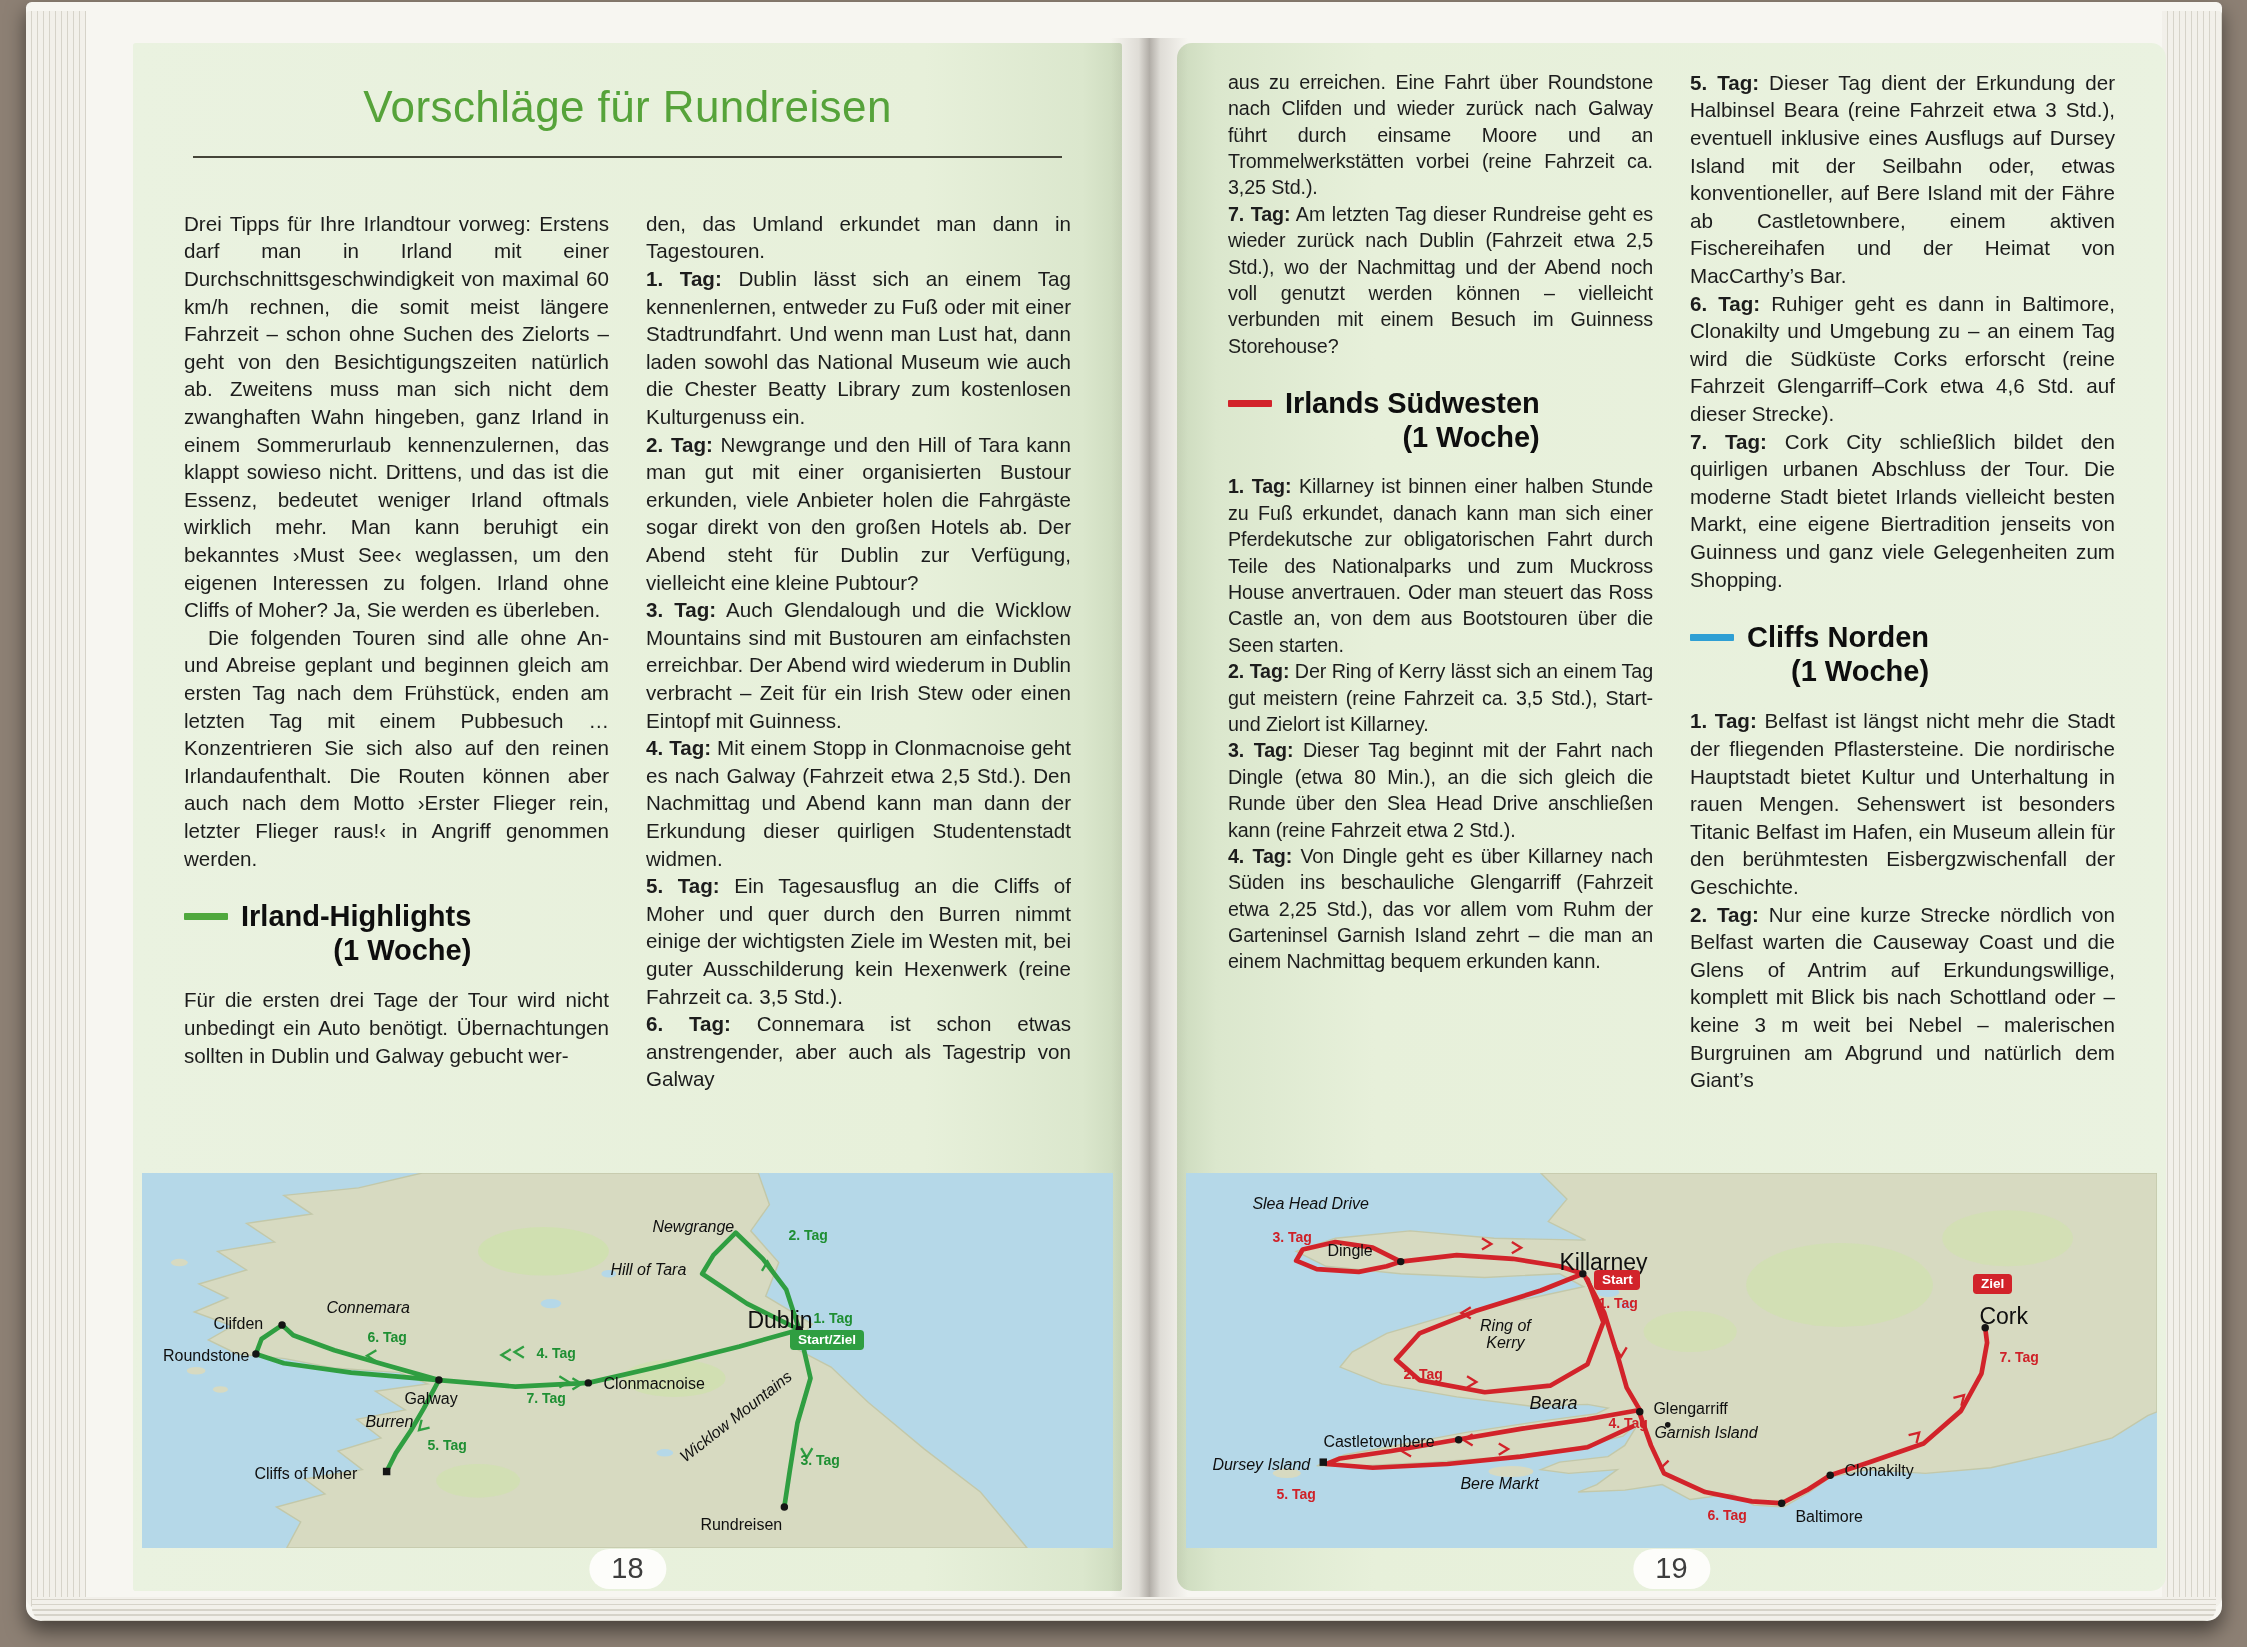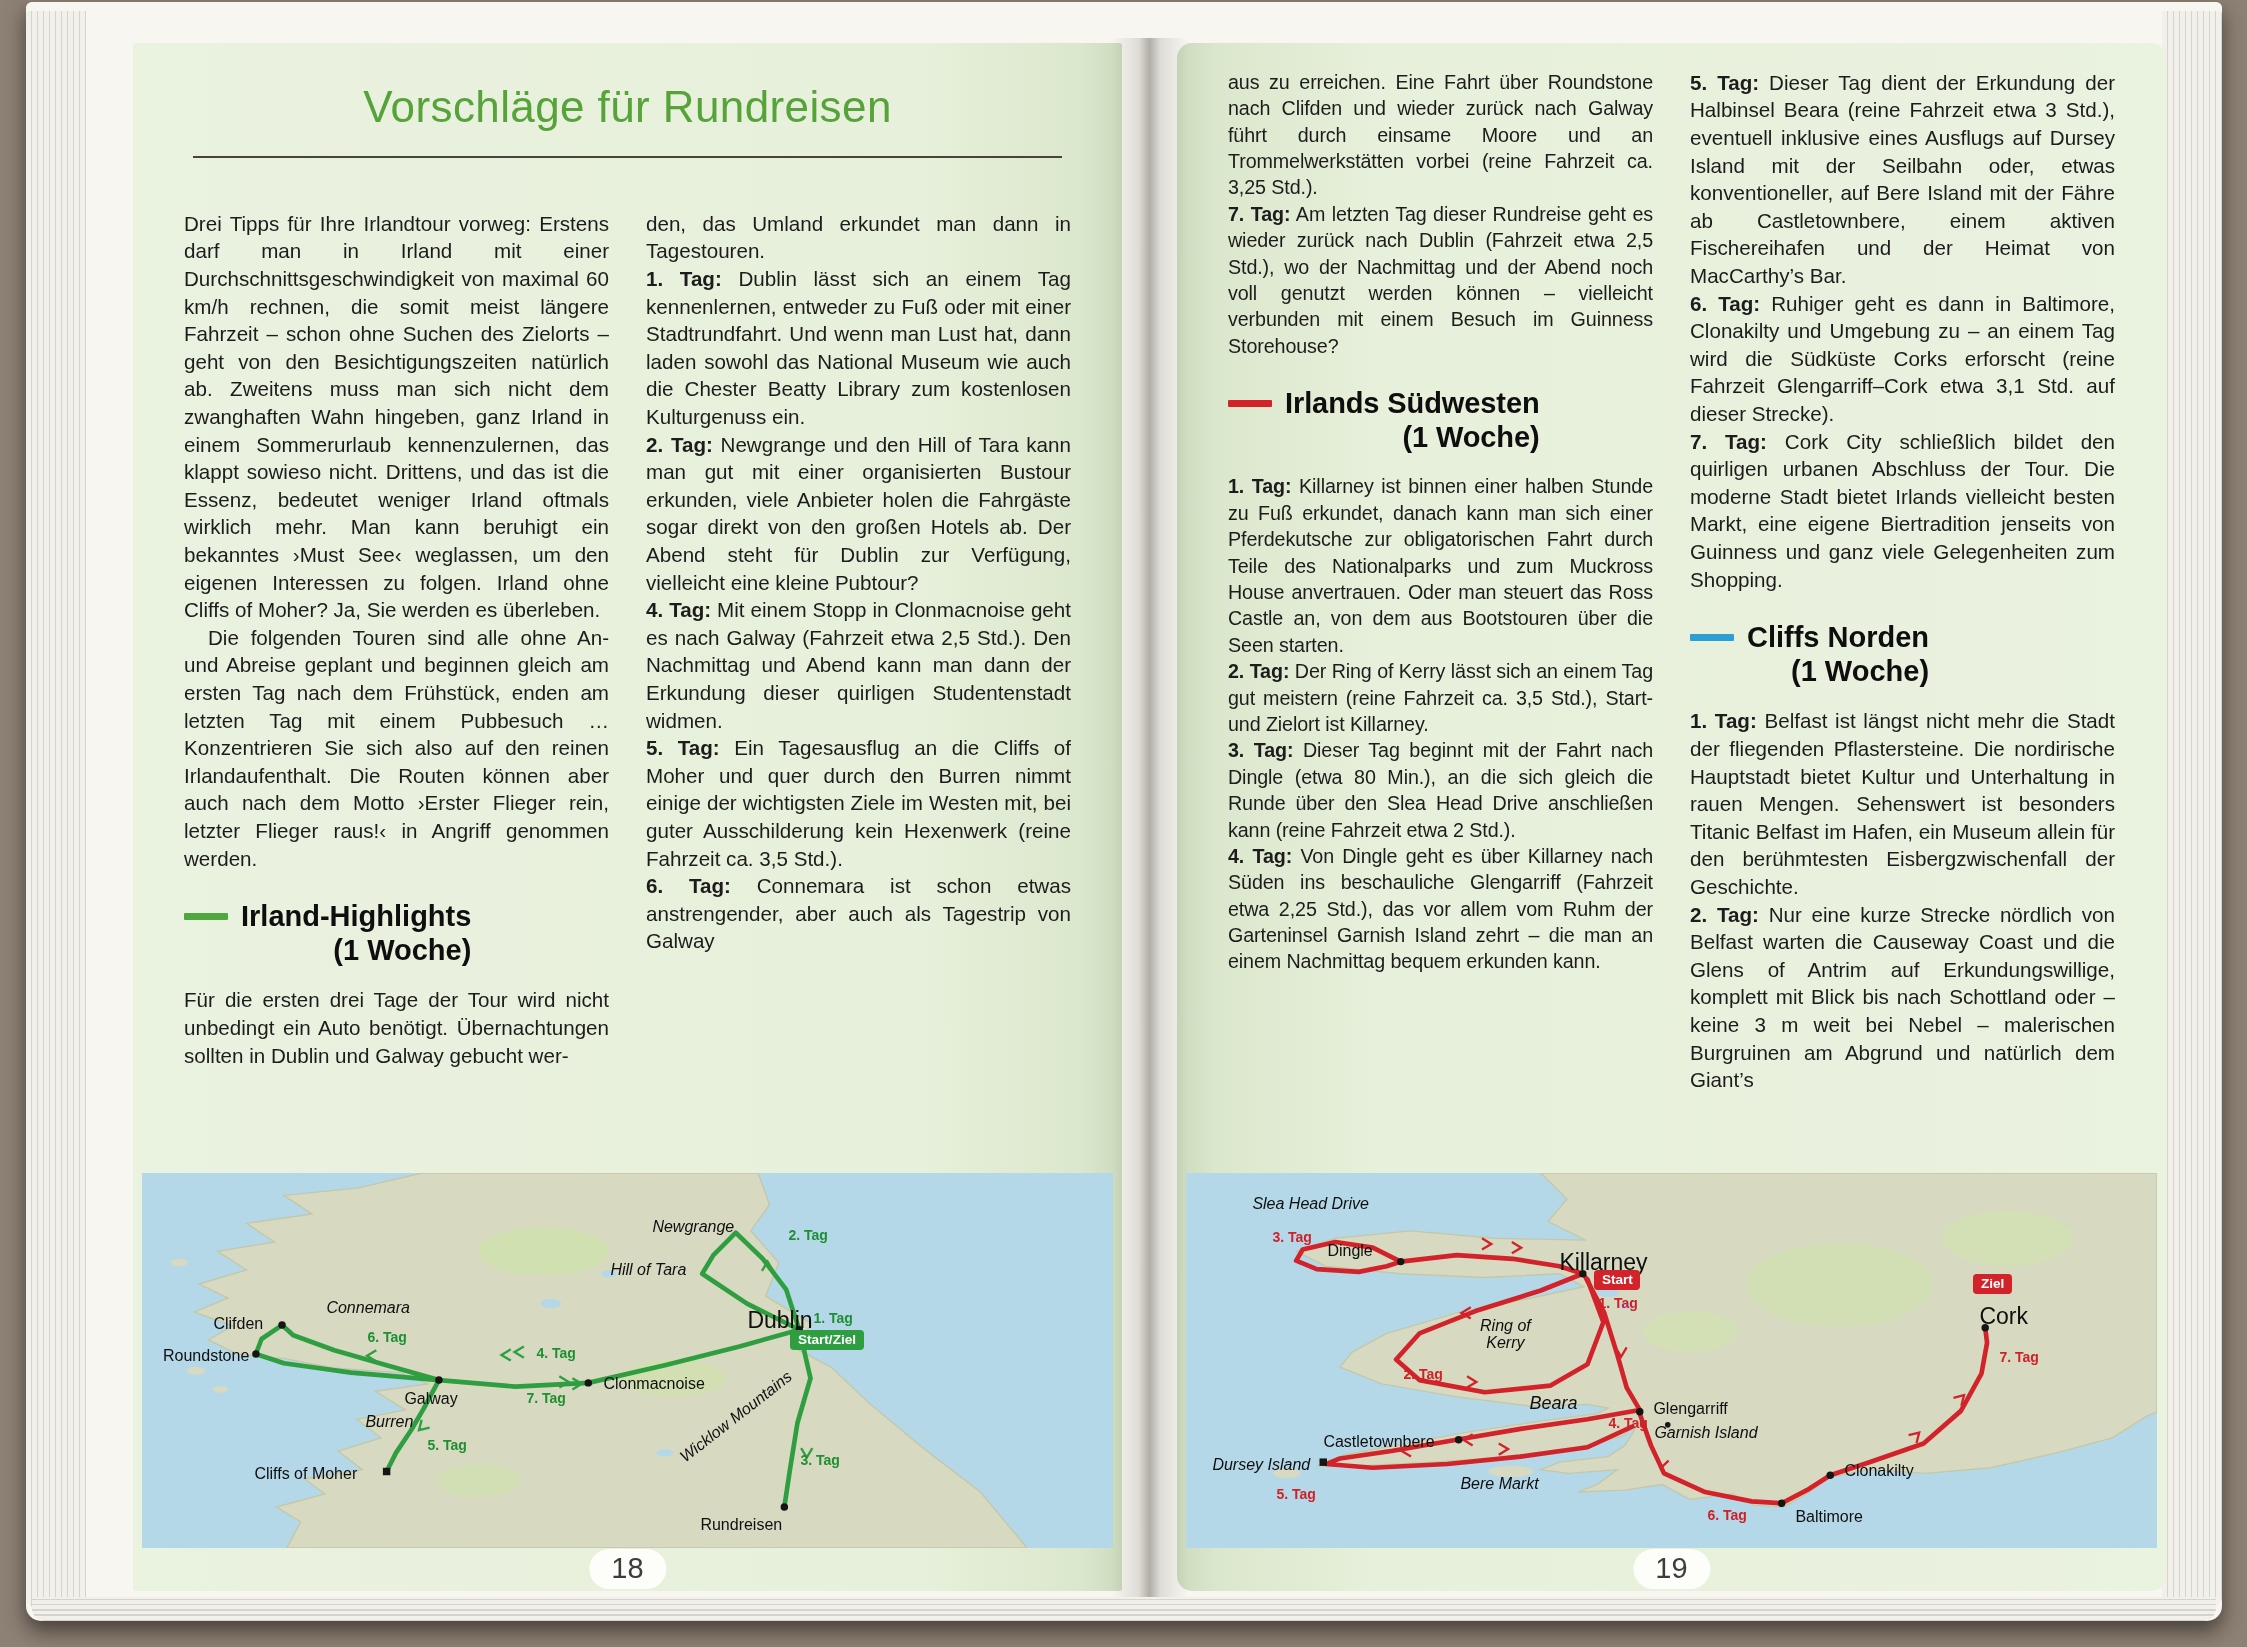--- a/index.html
+++ b/index.html
@@ -78,20 +78,21 @@
               <span>(1 Woche)</span>
             </span>
           </div>
           <p class="body-p">Für die ersten drei Tage der Tour wird nicht unbedingt ein Auto benötigt. Übernachtungen sollten in Dublin und Galway gebucht wer-</p>
         </div>
 
         <div class="col">
           <p class="body-p">den, das Umland erkundet man dann in Tagestouren.</p>
           <p class="day"><b>1. Tag:</b> <span>Dublin lässt sich an einem Tag kennenlernen, entweder zu Fuß oder mit einer Stadtrundfahrt. Und wenn man Lust hat, dann laden sowohl das National Museum wie auch die Chester Beatty Library zum kostenlosen Kulturgenuss ein.</span></p>
           <p class="day"><b>2. Tag:</b> <span>Newgrange und den Hill of Tara kann man gut mit einer organisierten Bustour erkunden, viele Anbieter holen die Fahrgäste sogar direkt von den großen Hotels ab. Der Abend steht für Dublin zur Verfügung, vielleicht eine kleine Pubtour?</span></p>
+          <p class="day"><b>3. Tag:</b> <span>Auch Glendalough und die Wicklow Mountains sind mit Bustouren am einfachsten erreichbar. Der Abend wird wiederum in Dublin verbracht – Zeit für ein Irish Stew oder einen Eintopf mit Guinness.</span></p>
           <p class="day"><b>4. Tag:</b> <span>Mit einem Stopp in Clonmacnoise geht es nach Galway (Fahrzeit etwa 2,5 Std.). Den Nachmittag und Abend kann man dann der Erkundung dieser quirligen Studentenstadt widmen.</span></p>
           <p class="day"><b>5. Tag:</b> <span>Ein Tagesausflug an die Cliffs of Moher und quer durch den Burren nimmt einige der wichtigsten Ziele im Westen mit, bei guter Ausschilderung kein Hexenwerk (reine Fahrzeit ca. 3,5 Std.).</span></p>
           <p class="day"><b>6. Tag:</b> <span>Connemara ist schon etwas anstrengender, aber auch als Tagestrip von Galway</span></p>
         </div>
       </div>
 
       <div class="map">
         <svg width="971" height="375" viewBox="0 0 1040 402" preserveAspectRatio="none">
           <rect width="1040" height="402" fill="#b5d8e8"></rect>
           <path d="M300 0 L660 0 L672 34 L652 62 L682 96 L668 132 L718 162 L696 186 L738 208 L778 246 L838 296 L898 342 L948 402 L155 402 L170 374 L144 358 L196 344 L174 328 L236 318 L210 298 L256 284 L230 264 L282 254 L250 234 L306 226 L276 214 L205 209 L153 199 L102 194 L71 179 L97 164 L56 149 L92 134 L61 119 L112 104 L81 84 L142 74 L112 54 L182 44 L152 24 L232 16 Z" fill="#d7dac1" stroke="#c3c8a9" stroke-width="1.5"></path>
@@ -169,21 +170,21 @@
             </span>
           </div>
           <p class="day"><b>1. Tag:</b> <span>Killarney ist binnen einer halben Stunde zu Fuß erkundet, danach kann man sich einer Pferdekutsche zur obligatorischen Fahrt durch Teile des Nationalparks und zum Muckross House anvertrauen. Oder man steuert das Ross Castle an, von dem aus Bootstouren über die Seen starten.</span></p>
           <p class="day"><b>2. Tag:</b> <span>Der Ring of Kerry lässt sich an einem Tag gut meistern (reine Fahrzeit ca. 3,5 Std.), Start- und Zielort ist Killarney.</span></p>
           <p class="day"><b>3. Tag:</b> <span>Dieser Tag beginnt mit der Fahrt nach Dingle (etwa 80 Min.), an die sich gleich die Runde über den Slea Head Drive anschließen kann (reine Fahrzeit etwa 2 Std.).</span></p>
           <p class="day"><b>4. Tag:</b> <span>Von Dingle geht es über Killarney nach Süden ins beschauliche Glengarriff (Fahrzeit etwa 2,25 Std.), das vor allem vom Ruhm der Garteninsel Garnish Island zehrt – die man an einem Nachmittag bequem erkunden kann.</span></p>
         </div>
 
         <div class="col">
           <p class="day"><b>5. Tag:</b> <span>Dieser Tag dient der Erkundung der Halbinsel Beara (reine Fahrzeit etwa 3 Std.), eventuell inklusive eines Ausflugs auf Dursey Island mit der Seilbahn oder, etwas konventioneller, auf Bere Island mit der Fähre ab Castletownbere, einem aktiven Fischereihafen und der Heimat von MacCarthy’s Bar.</span></p>
-          <p class="day"><b>6. Tag:</b> <span>Ruhiger geht es dann in Baltimore, Clonakilty und Umgebung zu – an einem Tag wird die Südküste Corks erforscht (reine Fahrzeit Glengarriff–Cork etwa 3,1 Std. auf dieser Strecke).</span></p>
+          <p class="day"><b>6. Tag:</b> <span>Ruhiger geht es dann in Baltimore, Clonakilty und Umgebung zu – an einem Tag wird die Südküste Corks erforscht (reine Fahrzeit Glengarriff–Cork etwa 4,6 Std. auf dieser Strecke).</span></p>
           <p class="day"><b>7. Tag:</b> <span>Cork City schließlich bildet den quirligen urbanen Abschluss der Tour. Die moderne Stadt bietet Irlands vielleicht besten Markt, eine eigene Biertradition jenseits von Guinness und ganz viele Gelegenheiten zum Shopping.</span></p>
           <div class="sect">
             <span class="dash dash-blue"></span>
             <span class="sect-lines">
               <span>Cliffs Norden</span><br>
               <span>(1 Woche)</span>
             </span>
           </div>
           <p class="day"><b>1. Tag:</b> <span>Belfast ist längst nicht mehr die Stadt der fliegenden Pflastersteine. Die nordirische Hauptstadt bietet Kultur und Unterhaltung in rauen Mengen. Sehenswert ist besonders Titanic Belfast im Hafen, ein Museum allein für den berühmtesten Eisbergzwischenfall der Geschichte.</span></p>
           <p class="day"><b>2. Tag:</b> <span>Nur eine kurze Strecke nördlich von Belfast warten die Causeway Coast und die Glens of Antrim auf Erkundungswillige, komplett mit Blick bis nach Schottland oder – keine 3 m weit bei Nebel – malerischen Burgruinen am Abgrund und natürlich dem Giant’s</span></p>

